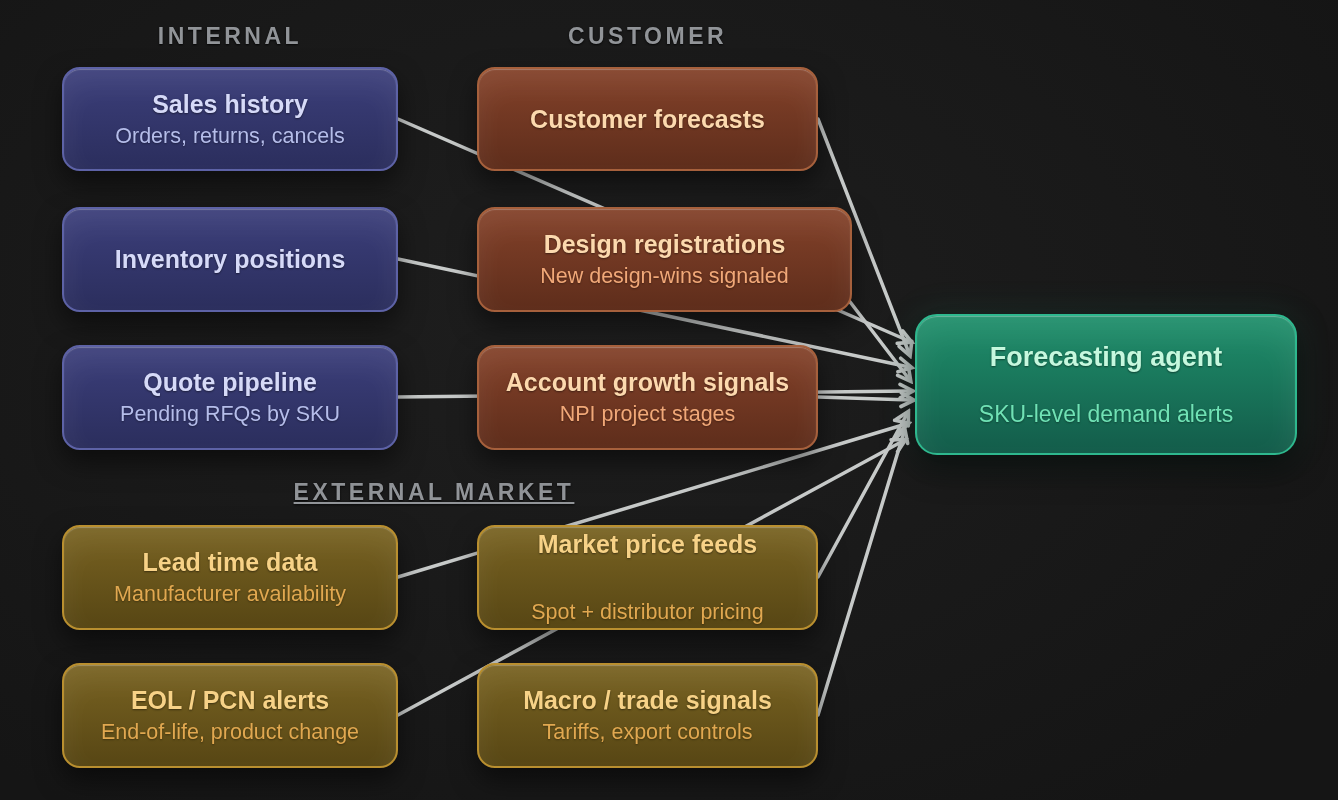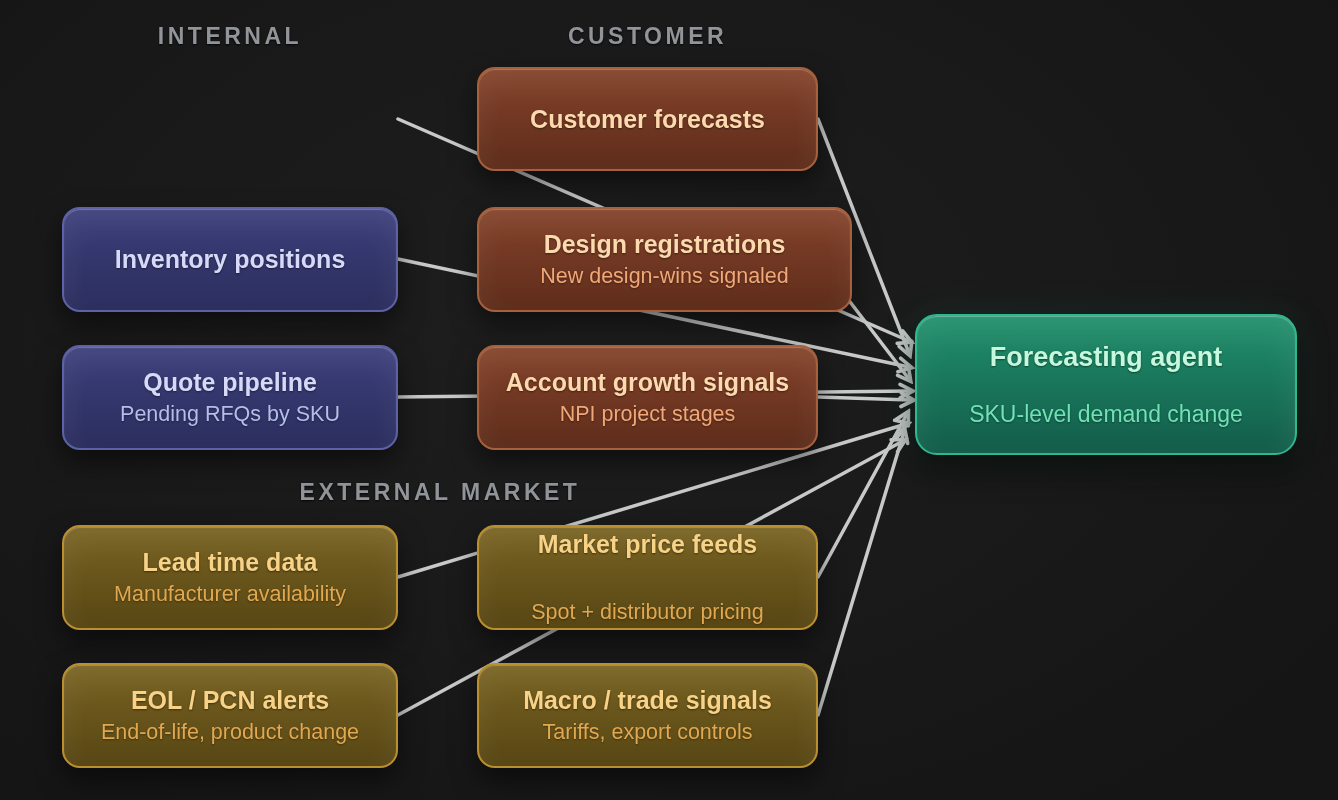--- a/index.html
+++ b/index.html
@@ -100,22 +100,26 @@
     <line x1="398" y1="397" x2="910" y2="391" marker-end="url(#arrow)"></line>
     <line x1="818" y1="397" x2="911" y2="400" marker-end="url(#arrow)"></line>
     <line x1="818" y1="577" x2="907" y2="414" marker-end="url(#arrow)"></line>
     <line x1="398" y1="577" x2="906" y2="424" marker-end="url(#arrow)"></line>
     <line x1="818" y1="715" x2="904" y2="432" marker-end="url(#arrow)"></line>
     <line x1="398" y1="715" x2="903" y2="441" marker-end="url(#arrow)"></line>
   </svg>
 
   <div class="group-label" style="left:62px; top:23px; width:336px;">INTERNAL</div>
   <div class="group-label" style="left:477px; top:23px; width:341px;">CUSTOMER</div>
-  <div class="group-label" style="left:62px; top:479px; width:756px;">EXTERNAL MARKET</div>
+  <div class="group-label" style="left:56px; top:479px; width:756px;text-decoration:underline;">EXTERNAL MARKET</div>
 
+  <div class="node" style="left: 62px; top: 67px; width: 336px; height: 104px; --bg1: #3c3f7b; --bg2: #2b2e5d; --border: #5d62a6; --title: #d6daf8; --subtitle: #b5bdea;">
+    <div class="node-title">Sales history</div>
+    <div class="node-subtitle">Orders, returns, cancels</div>
+  </div>
 
   <div class="node" style="left: 62px; top: 207px; width: 336px; height: 105px; --bg1: #3c3f7b; --bg2: #2b2e5d; --border: #5d62a6; --title: #d6daf8; --subtitle: #b5bdea;">
     <div class="node-title">Inventory positions</div>
   </div>
 
   <div class="node" style="left: 62px; top: 345px; width: 336px; height: 105px; --bg1: #3c3f7b; --bg2: #2b2e5d; --border: #5d62a6; --title: #d6daf8; --subtitle: #b5bdea;">
     <div class="node-title">Quote pipeline</div>
     <div class="node-subtitle">Pending RFQs by SKU</div>
   </div>
 
@@ -148,16 +152,16 @@
     <div class="node-subtitle">End-of-life, product change</div>
   </div>
 
   <div class="node" style="left: 477px; top: 663px; width: 341px; height: 105px; justify-content: center; --bg1: #796322; --bg2: #574614; --border: #b98f2f; --title: #f7d287; --subtitle: #e1a850;">
     <div class="node-title">Macro / trade signals</div>
     <div class="node-subtitle">Tariffs, export controls</div>
   </div>
 
   <div class="node target" style="left: 915px; top: 314px; width: 382px; height: 141px; --bg1: #1f8f6b; --bg2: #135c4a; --border: #2eb88e; --title: #c6f8de; --subtitle: #70e2b5;">
     <div class="node-title">Forecasting agent</div>
-    <div class="node-subtitle">SKU-level demand change</div>
+    <div class="node-subtitle">SKU-level demand alerts</div>
   </div>
 
 </div>
 
 </body></html>

